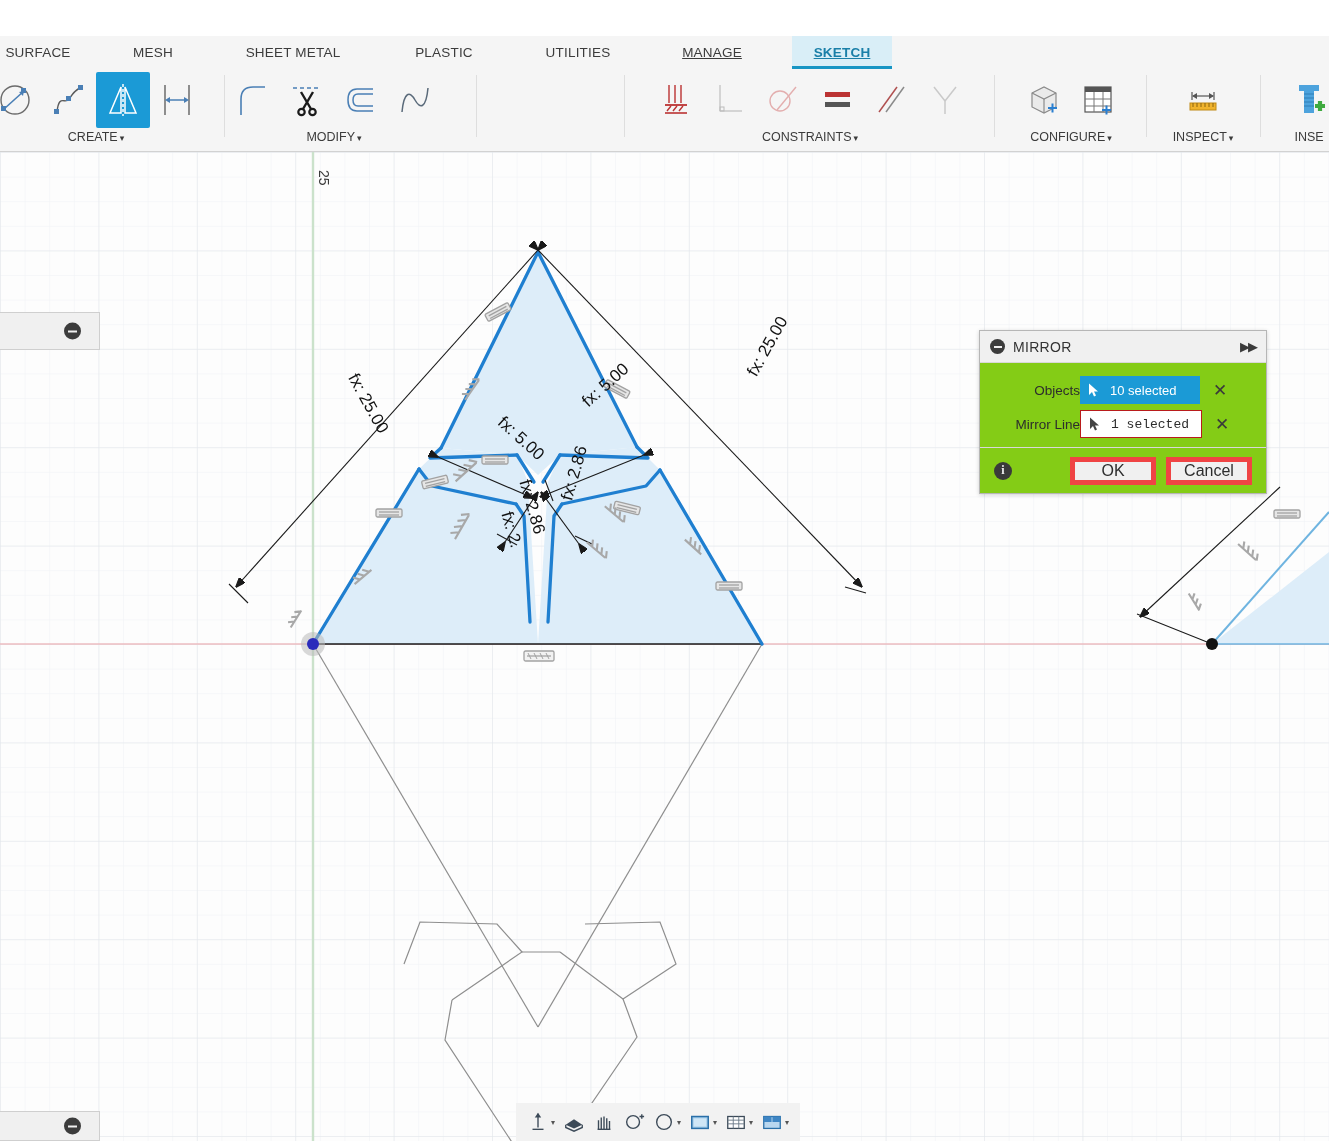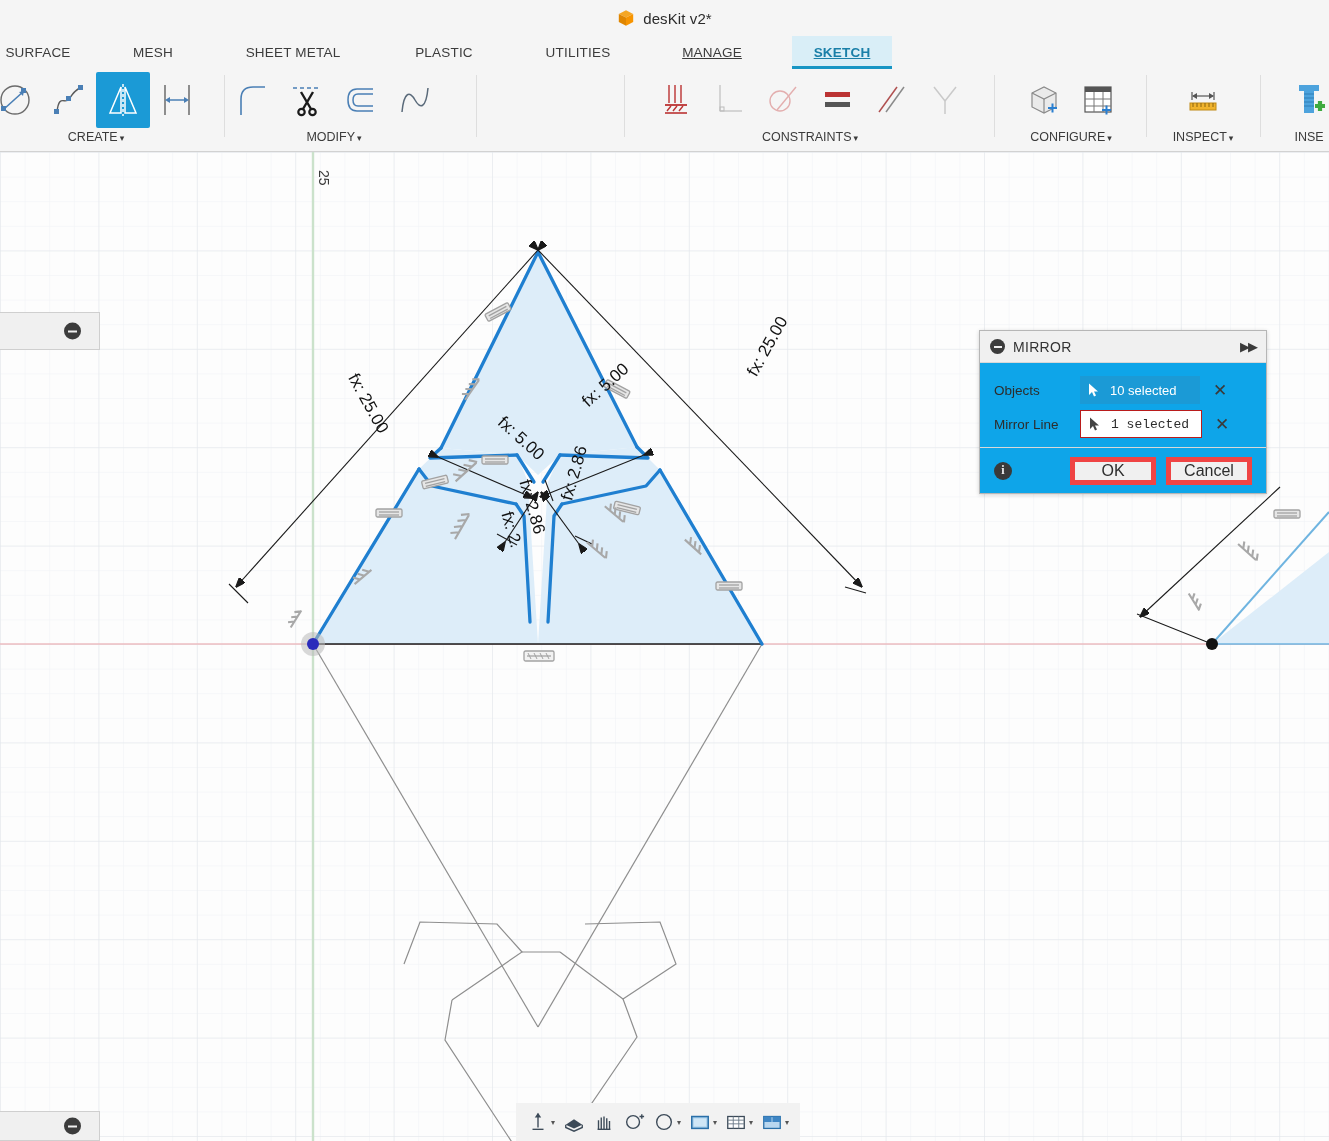--- a/index.html
+++ b/index.html
@@ -98,21 +98,21 @@
   
   .axis-tick {
     position: absolute; font-size: 14px; color: #3a3a3a;
     transform-origin: left top; transform: rotate(90deg);
     z-index: 22;
   }
 
   
   .dialog {
     position: absolute; left: 979px; top: 330px; width: 288px;
-    background: #0ea5e9; border: 1px solid #b6b6b6;
+    background: #84cc16; border: 1px solid #b6b6b6;
     box-shadow: 0 1px 4px rgba(0,0,0,.18);
     z-index: 60;
   }
   .dlg-head {
     height: 32px; display: flex; align-items: center;
     padding: 0 10px; border-bottom: 1px solid #d8d8d8;
     background: #f0f0f0;
   }
   .dlg-collapse {
     width: 15px; height: 15px; border-radius: 50%; background: #3c3c3c;
@@ -121,21 +121,21 @@
   .dlg-collapse::after {
     content: ""; position: absolute; left: 3.5px; top: 6.5px;
     width: 8px; height: 2px; background: #f0f0f0;
   }
   .dlg-title { font-size: 14px; color: #333; letter-spacing: .3px; flex: 1; }
   .dlg-expand { font-size: 13px; color: #3a3a3a; letter-spacing: -2px; }
   .dlg-body { padding: 10px 0 6px 0; }
   .dlg-row {
     display: flex; align-items: center; height: 34px; padding: 0 14px;
   }
-  .dlg-row-lbl { width: 86px; font-size: 13.5px; color: #2d2d2d; }
+  .dlg-row-lbl { width: 86px; font-size: 13.5px; color: #2d2d2d; text-align: right; }
   .sel-field {
     height: 28px; min-width: 120px; display: flex; align-items: center;
     gap: 10px; padding: 0 12px 0 8px; font-size: 13px;
   }
   .sel-field.active { background: #1b9ad6; color: #ffffff; }
   .sel-field.idle {
     background: #ffffff; border: 1px solid #b91c1c; color: #2d2d2d; font-family: Liberation Mono, monospace;
   }
   .cursor-ico { width: 12px; height: 14px; flex: none; }
   .clear-x {
@@ -175,30 +175,20 @@
     position: absolute; left: -8px; bottom: 0; width: 108px; height: 30px;
     background: #f0f0f0; border: 1px solid #cfcfcf; z-index: 30;
   }
   .bl-chip .chip-dot { right: 18px; }
 </style>
 </head>
 <body>
 
 <div id="app">
 
-  <div class="titlebar">
-    <div class="title-wrap">
-      <svg class="cube-ico" viewBox="0 0 20 20">
-        <polygon points="10,1.5 18,5.5 10,9.5 2,5.5" fill="#f5a623"></polygon>
-        <polygon points="2,5.5 10,9.5 10,18.5 2,14.5" fill="#e08600"></polygon>
-        <polygon points="18,5.5 10,9.5 10,18.5 18,14.5" fill="#f79400"></polygon>
-      </svg>
-      <span class="doc-title">desKit v2*</span>
-    </div>
-  </div>
 
   <div class="tabstrip" id="tabstrip">
       <div class="tab" style="left: -8px; width: 92px;">SURFACE</div>
       <div class="tab" style="left: 118px; width: 70px;">MESH</div>
       <div class="tab" style="left: 228px; width: 130px;">SHEET METAL</div>
       <div class="tab" style="left: 402px; width: 84px;">PLASTIC</div>
       <div class="tab" style="left: 530px; width: 96px;">UTILITIES</div>
       <div class="tab" style="left: 668px; width: 88px; text-decoration: underline;">MANAGE</div>
       <div class="tab active" style="left: 792px; width: 100px; text-decoration: underline;">SKETCH</div>
     </div>

